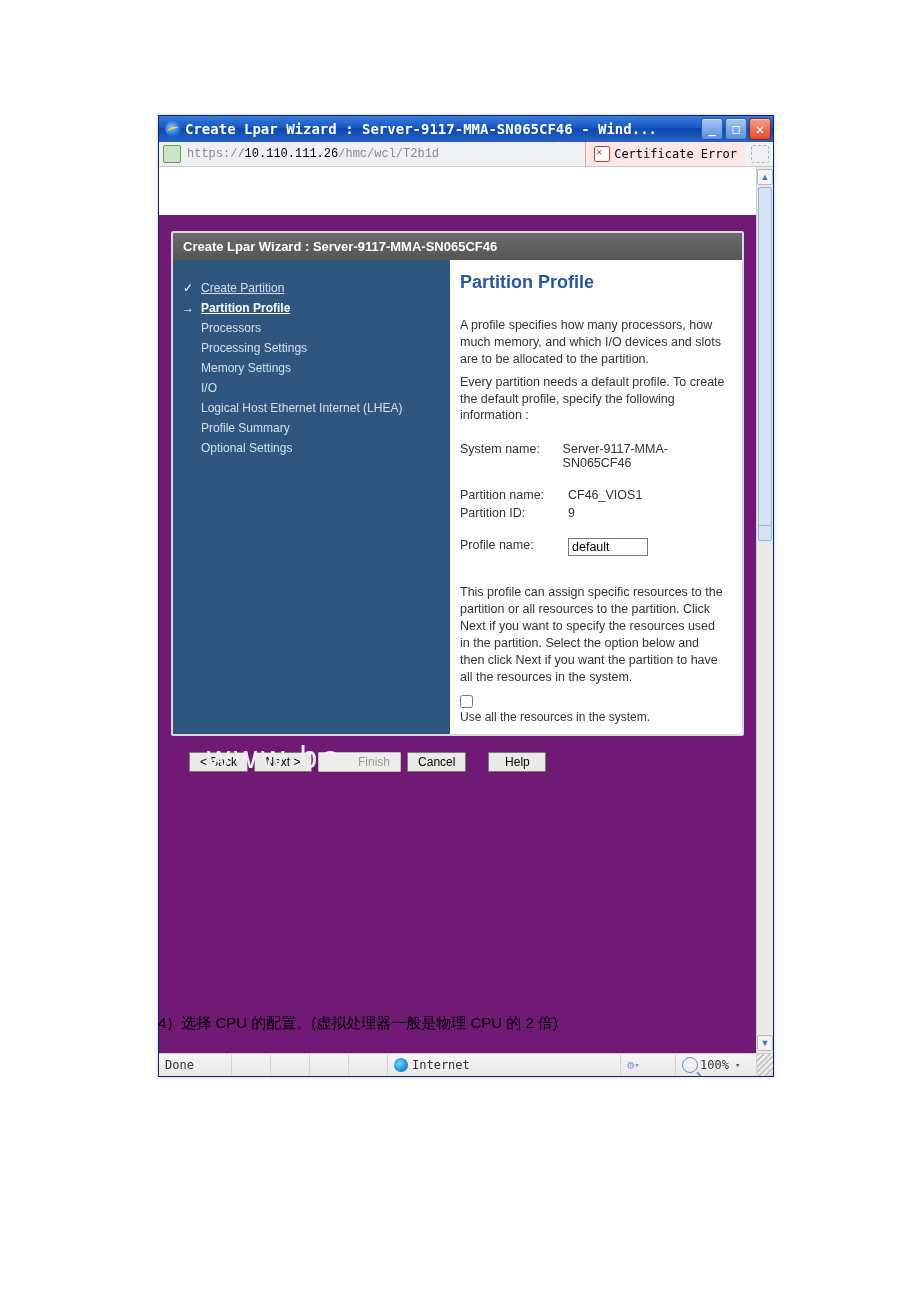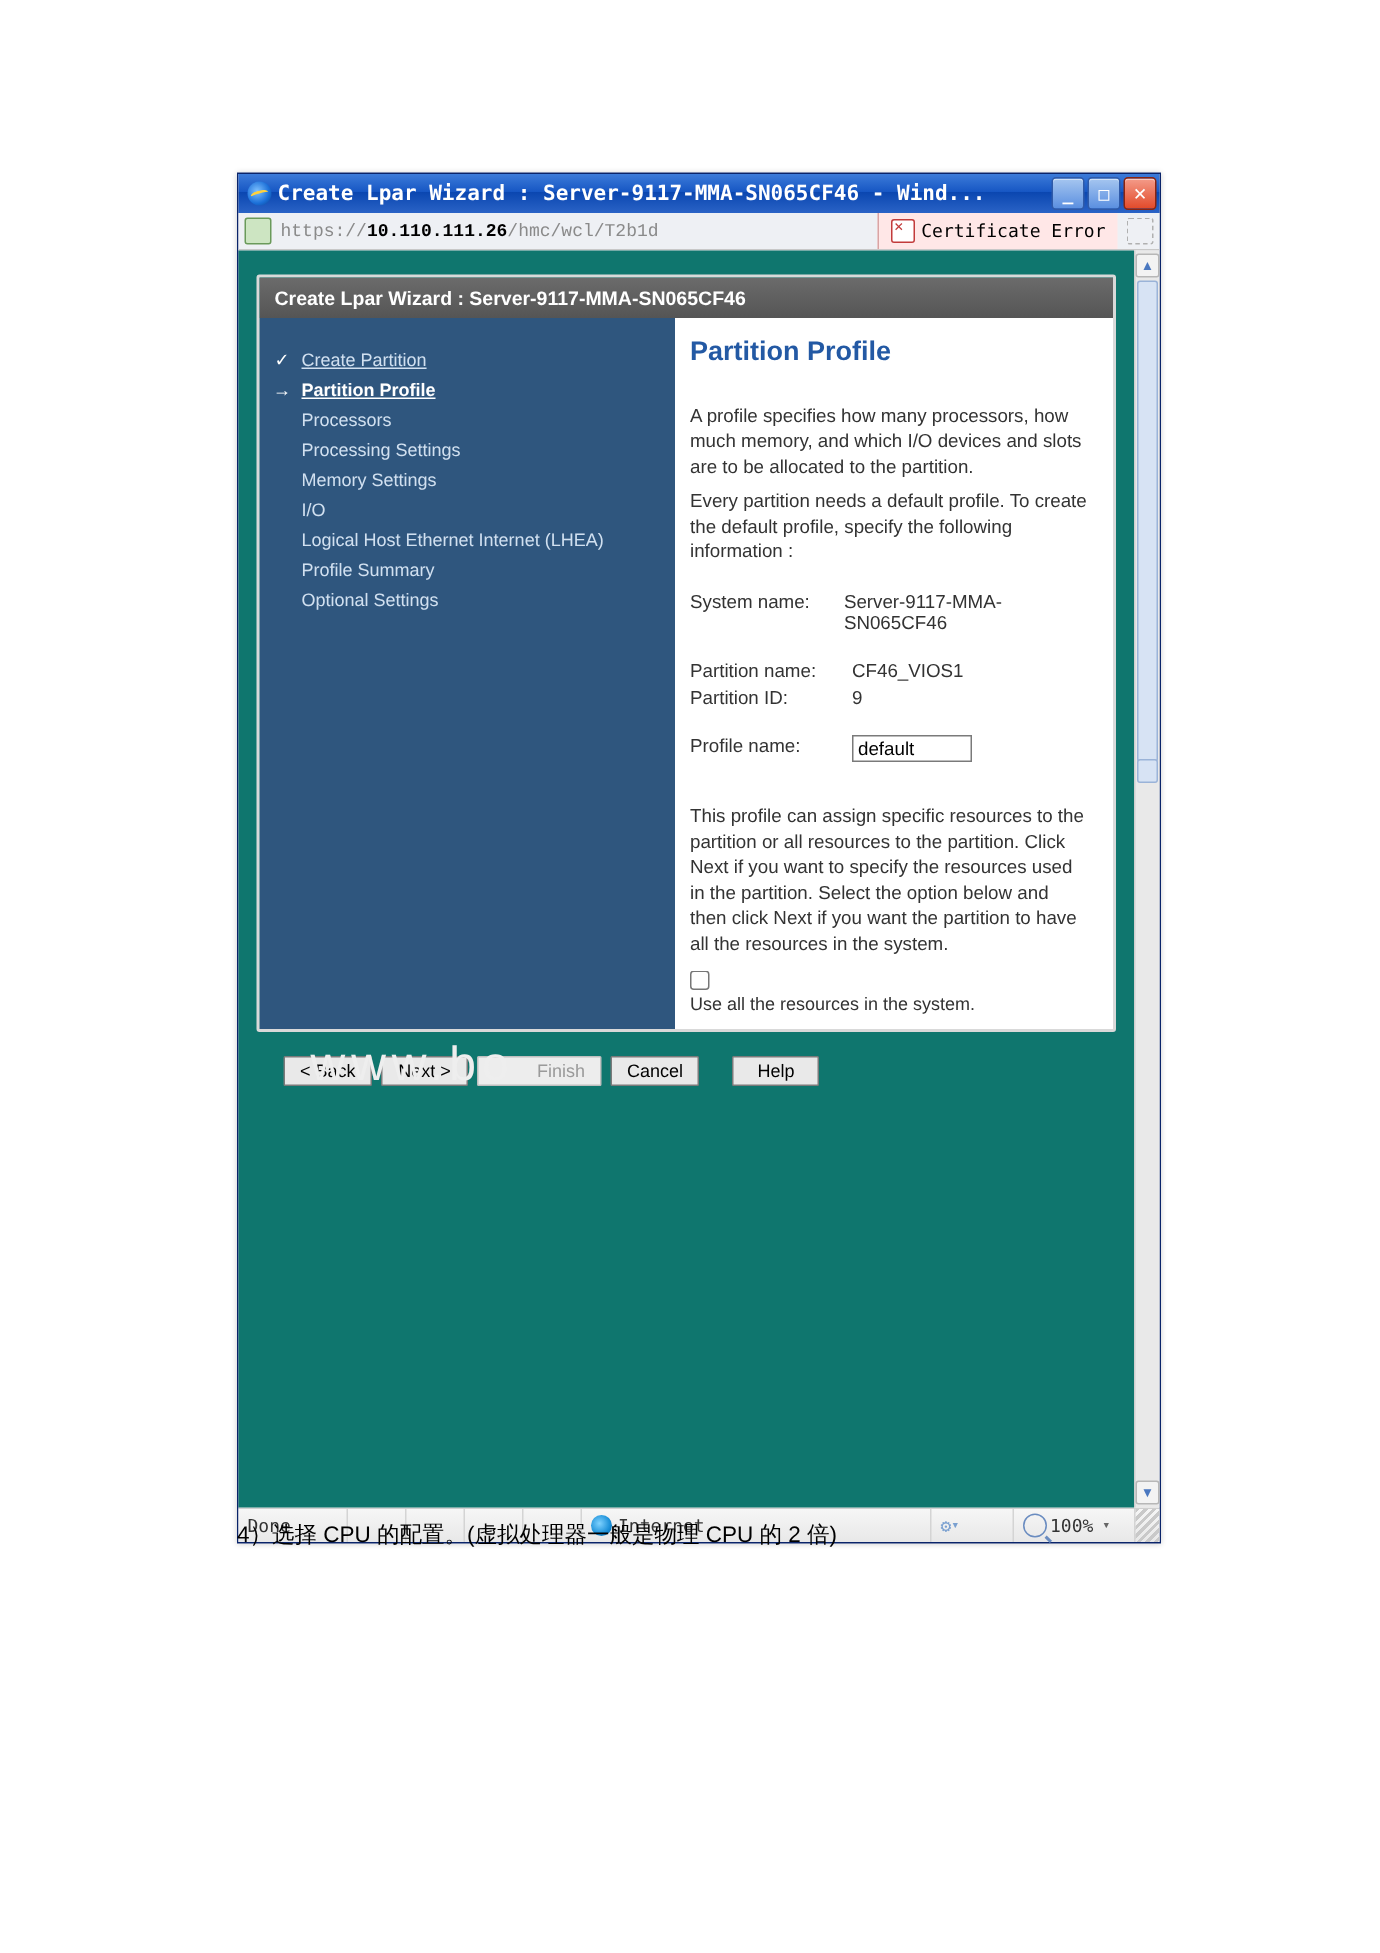--- a/index.html
+++ b/index.html
@@ -72,44 +72,45 @@
     background:#eef0f4;border-bottom:1px solid #c8c8c8;
     padding:0 4px;font-family:"Courier New",monospace;font-size:12px;
     gap:6px;
   }
   .addrbar .cert-icon{
     width:16px;height:16px;flex:0 0 16px;
     background:#cde5c2;border:1px solid #6a9a5a;border-radius:2px;position:relative;
   }
   .addrbar .url{flex:1;white-space:nowrap;overflow:hidden;}
   .addrbar .url .muted{color:#8a8a8a;}
-  .addrbar .url .bold{font-weight:bold;color:#000;}
+  .addrbar .url .bold{font-weight:normal;color:#000;}
   .addrbar .certerr{
     display:flex;align-items:center;gap:4px;
     background:#ffe7e7;border-left:1px solid #d9a4a4;
     padding:0 8px;height:100%;
     font-family:"SimSun","MS Sans Serif",monospace;
   }
   .addrbar .certerr .shield{
     width:14px;height:14px;border-radius:2px;
     background:#fff;border:1px solid #c23b3b;position:relative;
   }
   .addrbar .certerr .shield::after{content:"✕";color:#c23b3b;font-size:10px;position:absolute;left:1px;top:-1px;}
   .addrbar .pageicon{
     width:16px;height:16px;border:1px dashed #b0b0b0;border-radius:2px;
   }
   .content-scroll{
     display:flex;
   }
   .content-area{
     flex:1;
-    background:#0f766e;
+    background:#701a75;
     padding:10px 2px 8px 2px;
     min-height:820px;
     position:relative;
+    margin-top:48px;
   }
   .scrollbar{
     width:16px;background:#e9e9e9;border-left:1px solid #cfcfcf;
     display:flex;flex-direction:column;align-items:center;padding:2px 0;
     gap:2px;
   }
   .scrollbar .arrow{
     width:14px;height:14px;background:#f3f3f3;border:1px solid #b7b7b7;border-radius:2px;
     display:flex;align-items:center;justify-content:center;font-size:9px;color:#4a78c0;
   }

